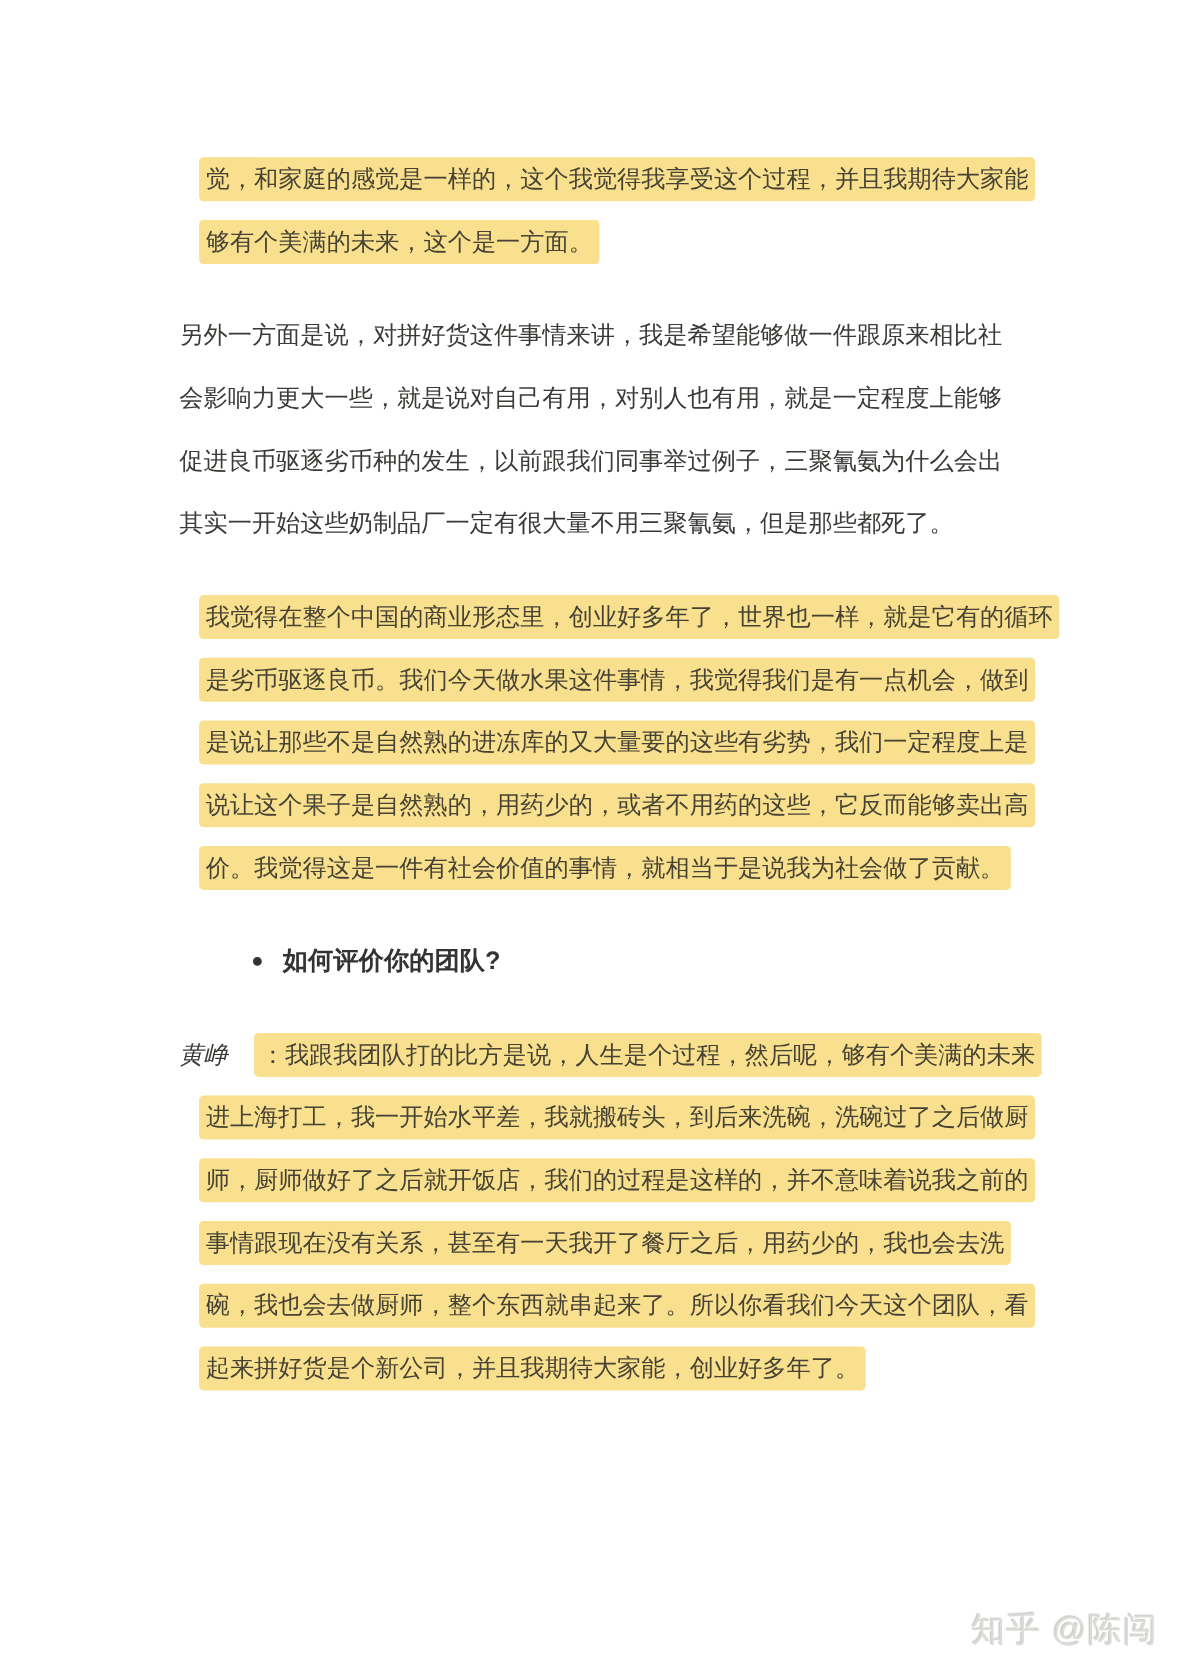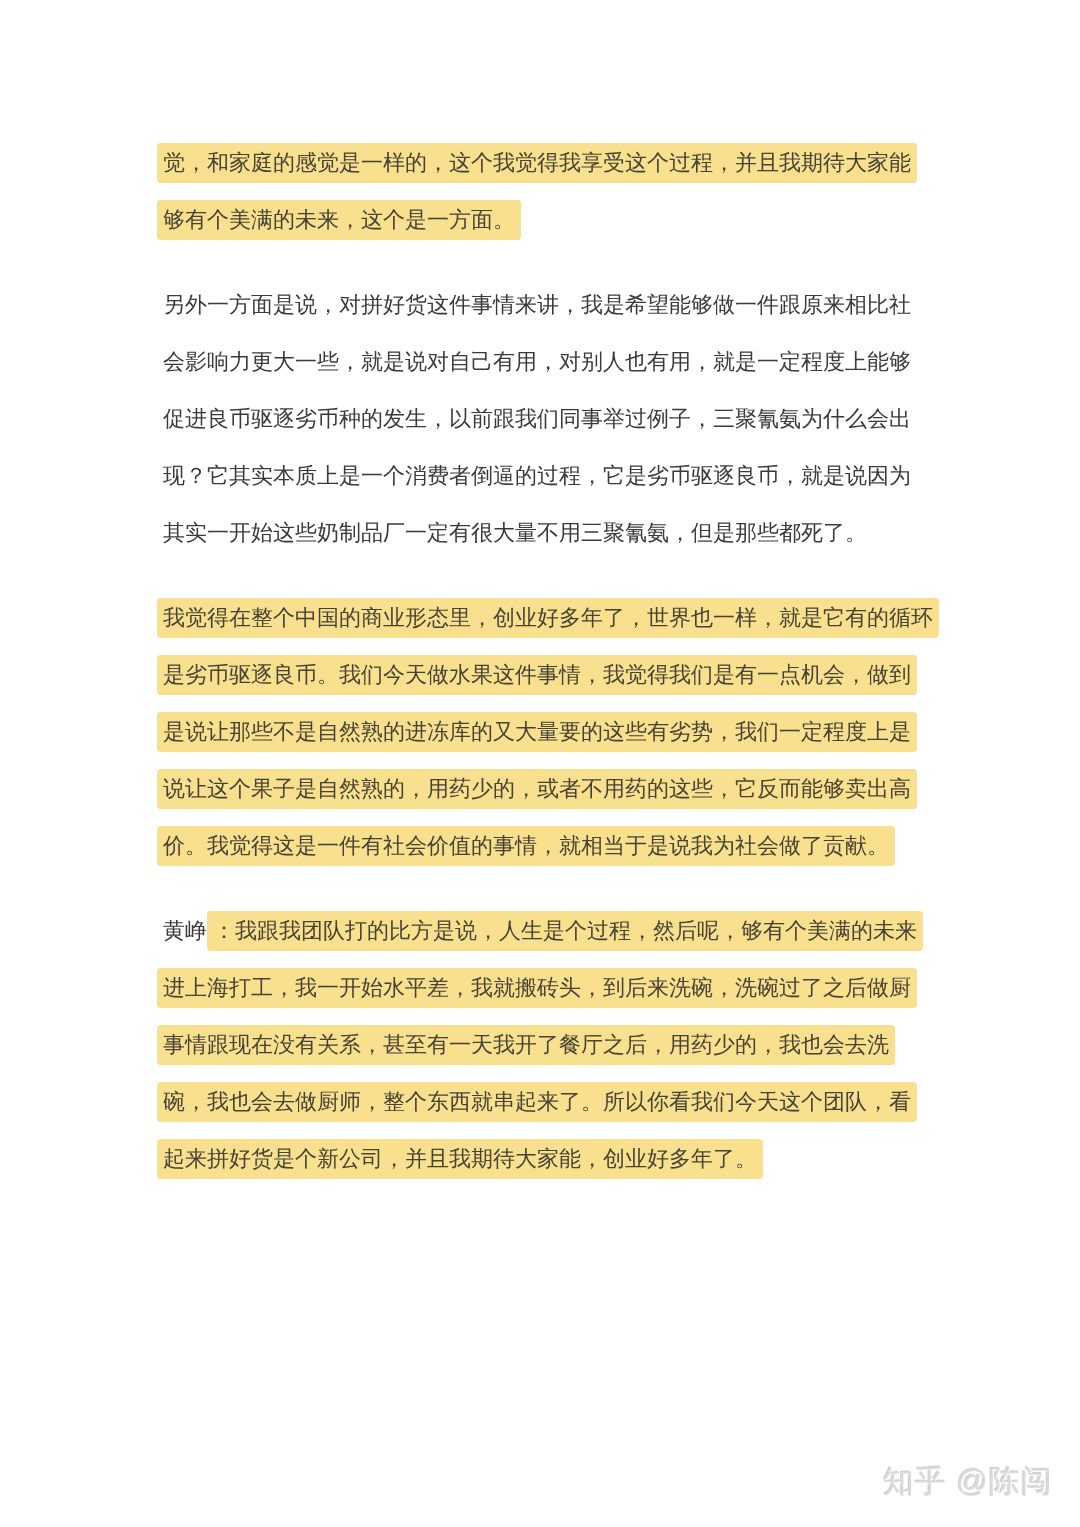--- a/index.html
+++ b/index.html
@@ -33,24 +33,26 @@
   .line .plain {
     margin-left: 6px;
     color: #3b3a37;
     font-family: Liberation Serif, serif;
   }
   mark.hl {
     background: #f8e08e;
     color: #474334;
     padding: 7px 6px 8px 6px;
     border-radius: 4px;
+    margin-left: 24px;
   }
   .speaker {
     margin-left: 6px;
     color: #3b3a37;
+    font-style: italic;
   }
   .bullet-row {
     margin: 0 0 28px 0;
     height: 57px;
     display: flex;
     align-items: center;
   }
   .bullet-dot {
     width: 8px;
     height: 8px;
@@ -85,36 +87,40 @@
 
     <div class="para">
       <div class="line"><mark class="hl">觉，和家庭的感觉是一样的，这个我觉得我享受这个过程，并且我期待大家能</mark></div>
       <div class="line"><mark class="hl">够有个美满的未来，这个是一方面。</mark></div>
     </div>
 
     <div class="para">
       <div class="line"><span class="plain">另外一方面是说，对拼好货这件事情来讲，我是希望能够做一件跟原来相比社</span></div>
       <div class="line"><span class="plain">会影响力更大一些，就是说对自己有用，对别人也有用，就是一定程度上能够</span></div>
       <div class="line"><span class="plain">促进良币驱逐劣币种的发生，以前跟我们同事举过例子，三聚氰氨为什么会出</span></div>
-      <div class="line"><span class="plain">现？它其实本质上是一个消费者倒逼的过程，它是劣币驱逐良币，就是说因为</span></div>
       <div class="line"><span class="plain">其实一开始这些奶制品厂一定有很大量不用三聚氰氨，但是那些都死了。</span></div>
     </div>
 
     <div class="para">
       <div class="line"><mark class="hl">我觉得在整个中国的商业形态里，创业好多年了，世界也一样，就是它有的循环</mark></div>
       <div class="line"><mark class="hl">是劣币驱逐良币。我们今天做水果这件事情，我觉得我们是有一点机会，做到</mark></div>
       <div class="line"><mark class="hl">是说让那些不是自然熟的进冻库的又大量要的这些有劣势，我们一定程度上是</mark></div>
       <div class="line"><mark class="hl">说让这个果子是自然熟的，用药少的，或者不用药的这些，它反而能够卖出高</mark></div>
       <div class="line"><mark class="hl">价。我觉得这是一件有社会价值的事情，就相当于是说我为社会做了贡献。</mark></div>
     </div>
 
+    <div class="bullet-row">
+      <span class="bullet-dot"></span>
+      <span class="bullet-text">如何评价你的团队?</span>
+    </div>
 
     <div class="para">
       <div class="line"><span class="speaker">黄峥</span><mark class="hl">：我跟我团队打的比方是说，人生是个过程，然后呢，够有个美满的未来</mark></div>
       <div class="line"><mark class="hl">进上海打工，我一开始水平差，我就搬砖头，到后来洗碗，洗碗过了之后做厨</mark></div>
+      <div class="line"><mark class="hl">师，厨师做好了之后就开饭店，我们的过程是这样的，并不意味着说我之前的</mark></div>
       <div class="line"><mark class="hl">事情跟现在没有关系，甚至有一天我开了餐厅之后，用药少的，我也会去洗</mark></div>
       <div class="line"><mark class="hl">碗，我也会去做厨师，整个东西就串起来了。所以你看我们今天这个团队，看</mark></div>
       <div class="line"><mark class="hl">起来拼好货是个新公司，并且我期待大家能，创业好多年了。</mark></div>
     </div>
 
   </div>
 
   <div class="watermark">知乎 @陈闯</div>
 </div>
 

